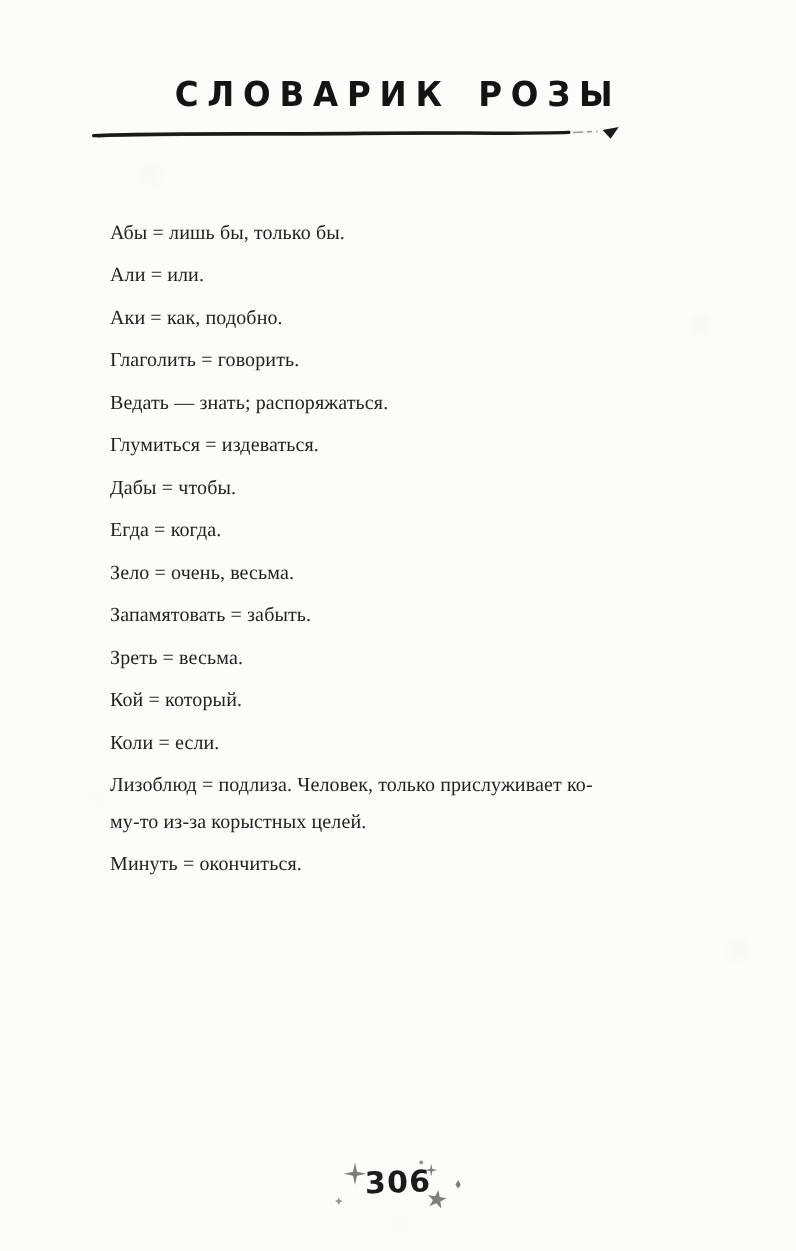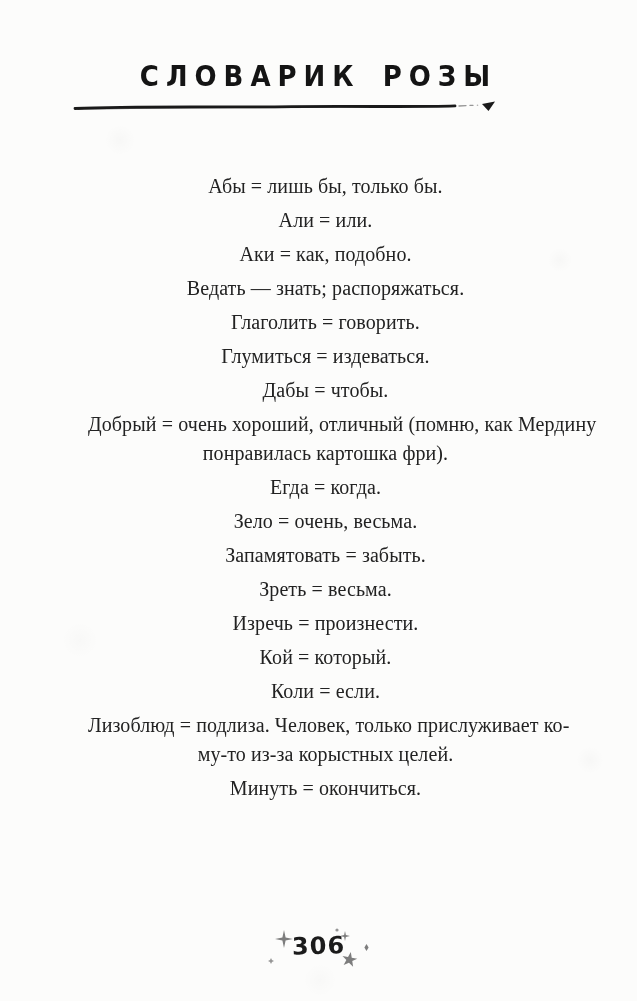--- a/index.html
+++ b/index.html
@@ -54,25 +54,24 @@
   }
 
   .entries {
     position: absolute;
     left: 88px;
     top: 172px;
     width: 475px;
   }
   .entries p {
     margin: 0 0 5px 0;
-    font-size: 20px;
+    font-size: 16px;
     line-height: 29px;
     white-space: pre;
     letter-spacing: 0.1px;
-    text-align: center;
   }
 
   .page-number {
     position: absolute;
     left: 292px;
     top: 933px;
     width: 50px;
     text-align: center;
     font-family: "DejaVu Sans", sans-serif;
     font-weight: bold;
@@ -107,31 +106,28 @@
       <path d="M387,7 L394,6.6 M398,6.4 L401,6.3" fill="none" stroke-width="1.3" stroke-linecap="round" opacity="0.45" stroke="#1a1a1a"></path>
       <circle cx="405.5" cy="6.2" r="0.8" opacity="0.35" fill="#1a1a1a"></circle>
       <polygon points="410,5 423,2.5 416.5,12" fill="#1a1a1a"></polygon>
     </svg>
   </header>
 
   <main class="entries">
     <p>Абы = лишь бы, только бы.</p>
     <p>Али = или.</p>
     <p>Аки = как, подобно.</p>
+    <p>Глаголить = говорить.</p>
     <p>Ведать — знать; распоряжаться.</p>
-    <p>Глаголить = говорить.</p>
     <p>Глумиться = издеваться.</p>
     <p>Дабы = чтобы.</p>
-    <p>Добрый = очень хороший, отличный (помню, как Мердину
-понравилась картошка фри).</p>
     <p>Егда = когда.</p>
     <p>Зело = очень, весьма.</p>
     <p>Запамятовать = забыть.</p>
     <p>Зреть = весьма.</p>
-    <p>Изречь = произнести.</p>
     <p>Кой = который.</p>
     <p>Коли = если.</p>
     <p>Лизоблюд = подлиза. Человек, только прислуживает ко-
 му-то из-за корыстных целей.</p>
     <p>Минуть = окончиться.</p>
   </main>
 
   <footer>
 
     <svg class="deco deco-sparkle-left" width="18" height="18" viewBox="0 0 18 18">

